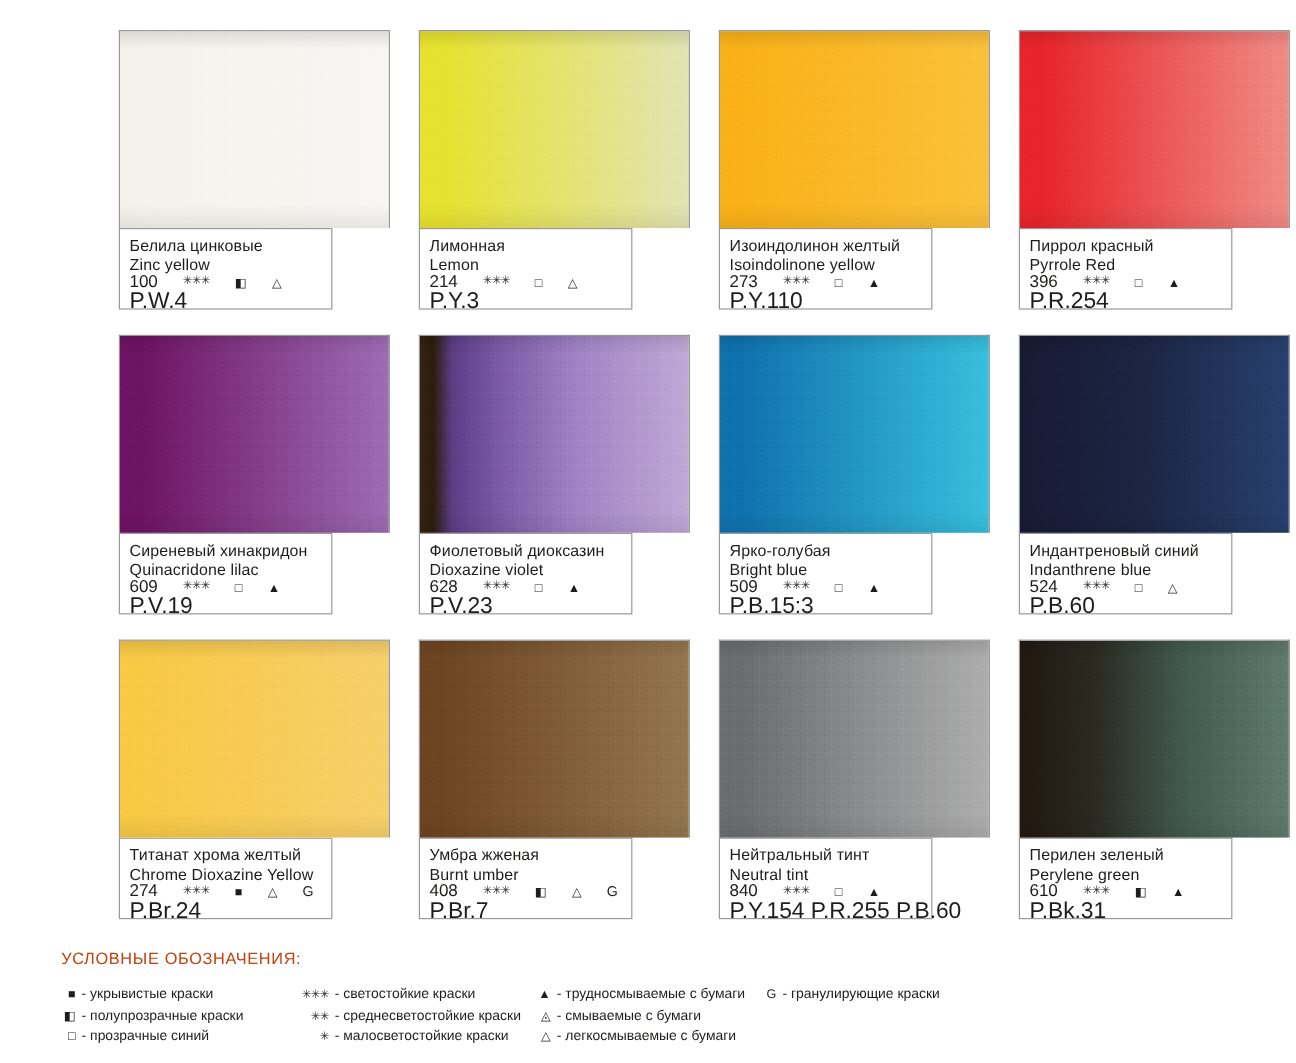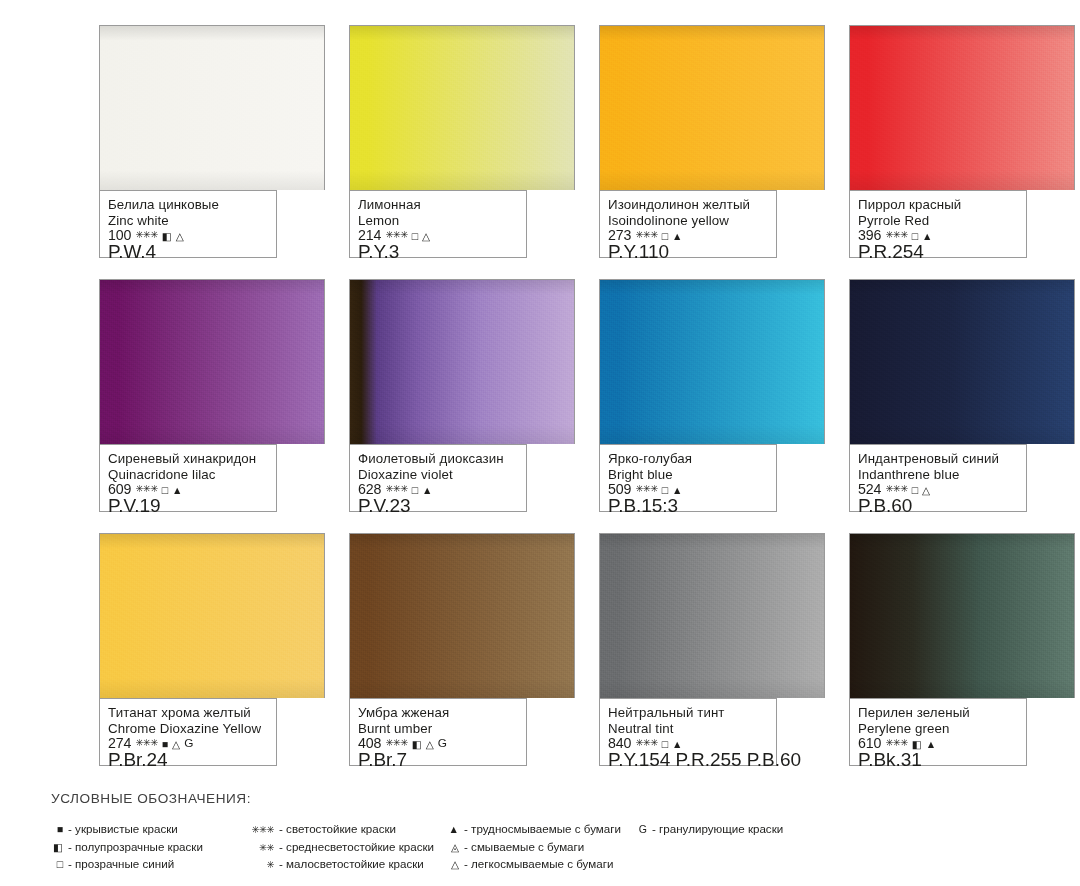--- a/index.html
+++ b/index.html
@@ -76,21 +76,21 @@
   }
   .nm-en {
     font-size: 13.3px;
     line-height: 15.5px;
     letter-spacing: .1px;
     white-space: nowrap;
   }
   .codeline {
     display: flex;
     align-items: center;
-    gap: 4px;
+    gap: 21px;
     line-height: 15.5px;
     height: 16px;
     white-space: nowrap;
   }
   .code-num {
     font-size: 14.2px;
     letter-spacing: -.1px;
   }
   .stars {
     font-size: 9.6px;
@@ -116,21 +116,21 @@
     white-space: nowrap;
   }
 
   
   .legend-title {
     position: absolute;
     left: 51px;
     top: 791px;
     font-size: 13.6px;
     letter-spacing: .55px;
-    color: #404040;
+    color: #c2410c;
   }
   .legend-cols {
     position: absolute;
     left: 47px;
     top: 822px;
     width: 1000px;
     display: flex;
   }
   .lcol { display: flex; flex-direction: column; }
   .lcol-1 { width: 197px; }
@@ -162,21 +162,21 @@
 <div id="sheet">
 
   <div class="grid">
       <div class="card">
         <div class="swatch" style="background: linear-gradient(90deg, rgb(243, 242, 236) 0%, rgb(247, 246, 242) 100%);">
           <div class="grain"></div>
           <div class="vign"></div>
         </div>
         <div class="label">
           <div class="nm-ru">Белила цинковые</div>
-          <div class="nm-en">Zinc white</div>
+          <div class="nm-en">Zinc yellow</div>
           <div class="codeline">
             <span class="code-num">100</span>
             <span class="stars">✳✳✳</span>
             <span class="sym">◧</span>
             <span class="sym">△</span>
           </div>
           <div class="pig">P.W.4</div>
         </div>
       </div>
       <div class="card">

